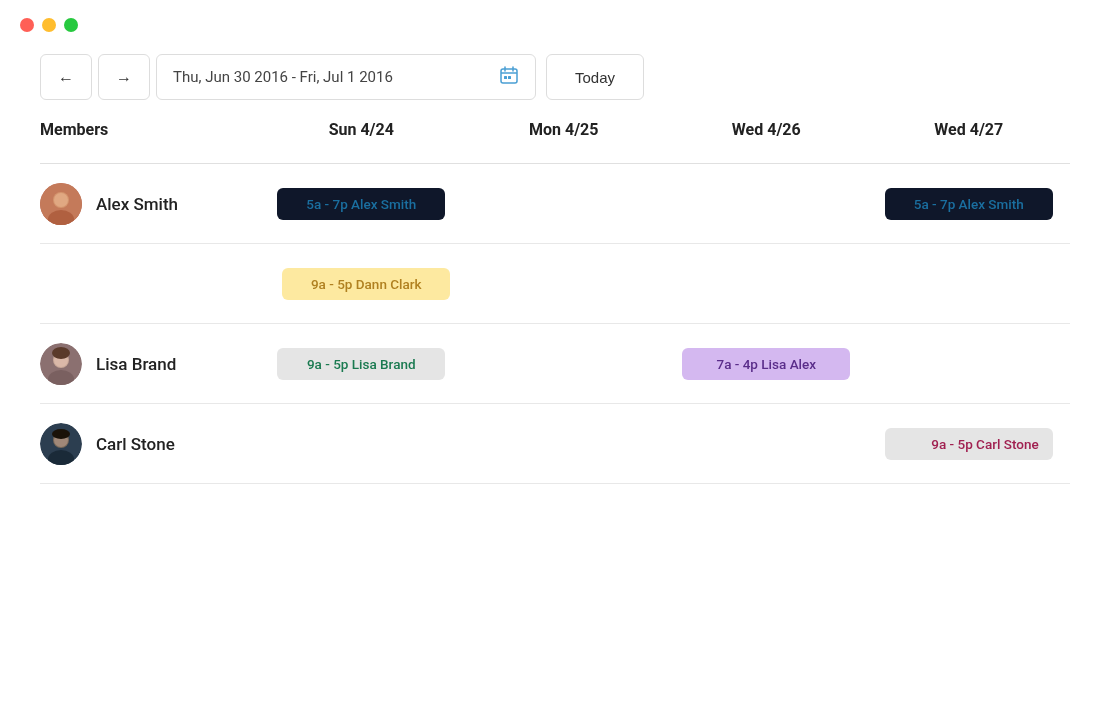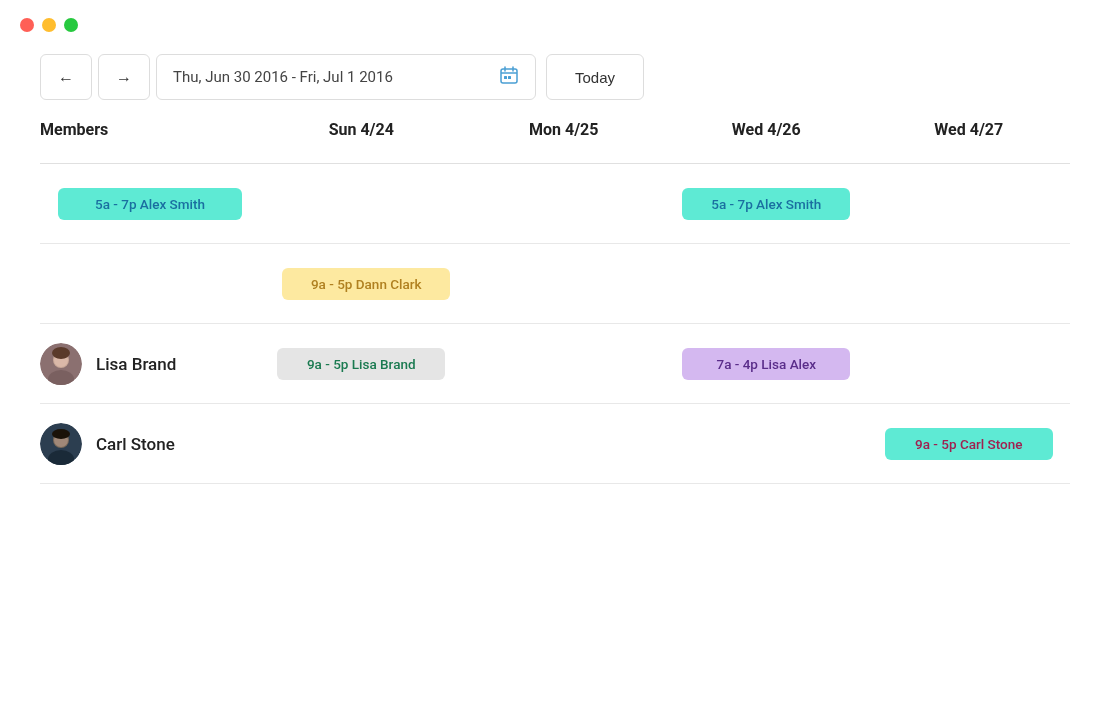--- a/index.html
+++ b/index.html
@@ -161,39 +161,40 @@
       border-radius: 6px;
       padding: 8px 14px;
       font-size: 13.5px;
       font-weight: 500;
       text-align: center;
       white-space: nowrap;
       width: 90%;
     }
 
     .badge-blue {
-      background: #5eead4;
+      background: #0f172a;
       color: #1a6fa0;
     }
     .badge-yellow {
       background: #fde9a0;
       color: #b08020;
       margin-left: 10px;
     }
     .badge-green {
       background: #e5e5e5;
       color: #1a7a50;
     }
     .badge-purple {
       background: #d4b8f0;
       color: #5a2d8a;
     }
     .badge-pink {
-      background: #5eead4;
+      background: #e5e5e5;
       color: #a02050;
+      text-align: right;
     }
   </style>
 </head>
 <body>
 
 <div class="window-controls">
   <div class="dot dot-red"></div>
   <div class="dot dot-yellow"></div>
   <div class="dot dot-green"></div>
 </div>
@@ -219,20 +220,31 @@
 <div class="schedule-container">
   <div class="schedule-header">
     <div class="col-header">Members</div>
     <div class="col-header">Sun 4/24</div>
     <div class="col-header">Mon 4/25</div>
     <div class="col-header">Wed 4/26</div>
     <div class="col-header">Wed 4/27</div>
   </div>
 
   <div class="schedule-row">
+    <div class="member-info">
+      <div class="avatar avatar-face avatar-alex-bg">
+        <svg width="42" height="42" viewBox="0 0 42 42">
+          <circle cx="21" cy="21" r="21" fill="#c47a5a"></circle>
+          <circle cx="21" cy="17" r="8" fill="#d4956e"></circle>
+          <ellipse cx="21" cy="36" rx="13" ry="9" fill="#b06040"></ellipse>
+          <circle cx="21" cy="17" r="7" fill="#e0a882"></circle>
+        </svg>
+      </div>
+      <span class="member-name">Alex Smith</span>
+    </div>
     <div class="cell">
       <div class="shift-badge badge-blue">5a - 7p Alex Smith</div>
     </div>
     <div class="cell"></div>
     <div class="cell"></div>
     <div class="cell">
       <div class="shift-badge badge-blue">5a - 7p Alex Smith</div>
     </div>
   </div>
 

